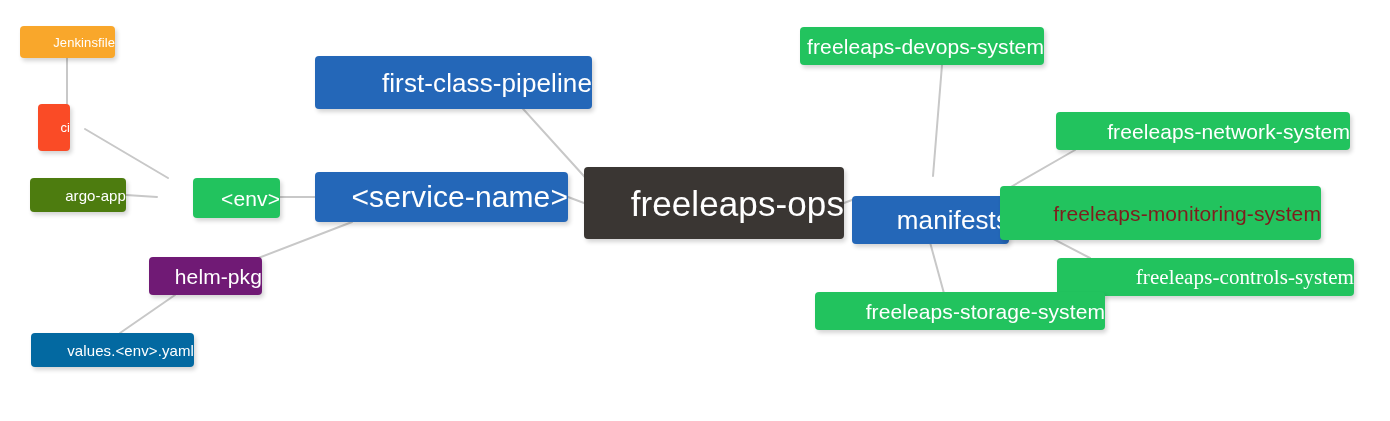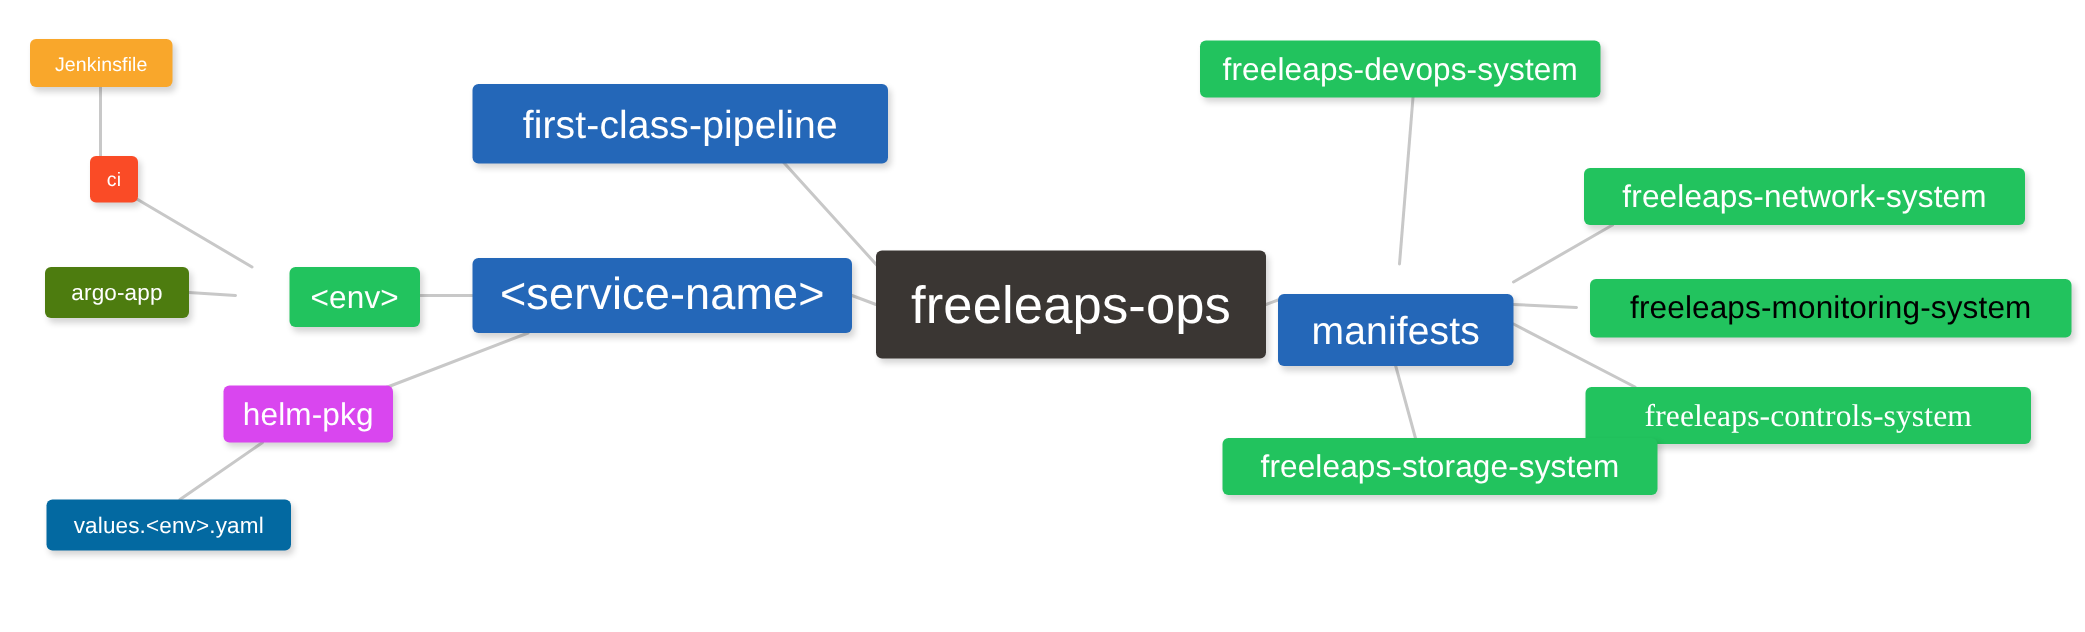--- a/index.html
+++ b/index.html
@@ -25,21 +25,21 @@
     top: 0;
     width: 1390px;
     height: 421px;
     pointer-events: none;
   }
   .node {
     position: absolute;
     box-sizing: border-box;
     display: flex;
     align-items: center;
-    justify-content: center;
+    justify-content: flex-end;
     color: #ffffff;
     border-radius: 4px;
     white-space: nowrap;
     line-height: 1;
     letter-spacing: 0.1px;
     box-shadow: 2px 3px 4px rgba(0,0,0,0.17);
     user-select: none;
     cursor: pointer;
   }
   
@@ -79,42 +79,42 @@
       </div>
       <div class="node tier-2" style="left: 852px; top: 176px; width: 157px; height: 48px; background: rgb(36, 103, 184); color: rgb(255, 255, 255);">
         <span>manifests</span>
       </div>
       <div class="node tier-2" style="left: 315px; top: 36px; width: 277px; height: 53px; background: rgb(36, 103, 184); color: rgb(255, 255, 255);">
         <span>first-class-pipeline</span>
       </div>
       <div class="node tier-3" style="left: 157px; top: 178px; width: 87px; height: 40px; background: rgb(34, 195, 94); color: rgb(255, 255, 255); margin-left: 36px;">
         <span>&lt;env&gt;</span>
       </div>
-      <div class="node tier-3" style="left: 149px; top: 257px; width: 113px; height: 38px; background: #d946ef; color: rgb(255, 255, 255);">
+      <div class="node tier-3" style="left: 149px; top: 257px; width: 113px; height: 38px; background: #701a75; color: rgb(255, 255, 255);">
         <span>helm-pkg</span>
       </div>
-      <div class="node tier-5" style="left: 60px; top: 104px; width: 32px; height: 31px; background: rgb(250, 75, 38); color: rgb(255, 255, 255);">
+      <div class="node tier-5" style="left: 38px; top: 104px; width: 32px; height: 47px; background: rgb(250, 75, 38); color: rgb(255, 255, 255);">
         <span>ci</span>
       </div>
       <div class="node tier-5" style="left: 20px; top: 26px; width: 95px; height: 32px; background: rgb(249, 167, 43); color: rgb(255, 255, 255);">
         <span>Jenkinsfile</span>
       </div>
       <div class="node tier-4" style="left: 30px; top: 178px; width: 96px; height: 34px; background: #4d7c0f; color: rgb(255, 255, 255);">
         <span>argo-app</span>
       </div>
       <div class="node tier-4" style="left: 10px; top: 333px; width: 163px; height: 34px; background: #0369a1; color: rgb(255, 255, 255); margin-left: 21px;">
         <span>values.&lt;env&gt;.yaml</span>
       </div>
-      <div class="node tier-3" style="left: 800px; top: 27px; width: 267px; height: 38px; background: rgb(34, 195, 94); color: rgb(255, 255, 255);">
+      <div class="node tier-3" style="left: 800px; top: 27px; width: 244px; height: 38px; background: rgb(34, 195, 94); color: rgb(255, 255, 255);">
         <span>freeleaps-devops-system</span>
       </div>
       <div class="node tier-3" style="left: 1056px; top: 112px; width: 294px; height: 38px; background: rgb(34, 195, 94); color: rgb(255, 255, 255);">
         <span>freeleaps-network-system</span>
       </div>
-      <div class="node tier-3" style="left: 1060px; top: 186px; width: 321px; height: 39px; background: rgb(34, 195, 94); color: #000000;">
+      <div class="node tier-3" style="left: 1000px; top: 186px; width: 321px; height: 54px; background: rgb(34, 195, 94); color: #7f1d1d;">
         <span>freeleaps-monitoring-system</span>
       </div>
       <div class="node tier-3" style="left: 1057px; top: 258px; width: 297px; height: 38px; background: rgb(34, 195, 94); color: rgb(255, 255, 255); font-family: Liberation Serif, serif;">
         <span>freeleaps-controls-system</span>
       </div>
       <div class="node tier-3" style="left: 815px; top: 292px; width: 290px; height: 38px; background: rgb(34, 195, 94); color: rgb(255, 255, 255);">
         <span>freeleaps-storage-system</span>
       </div>
     </div>
 </div>

